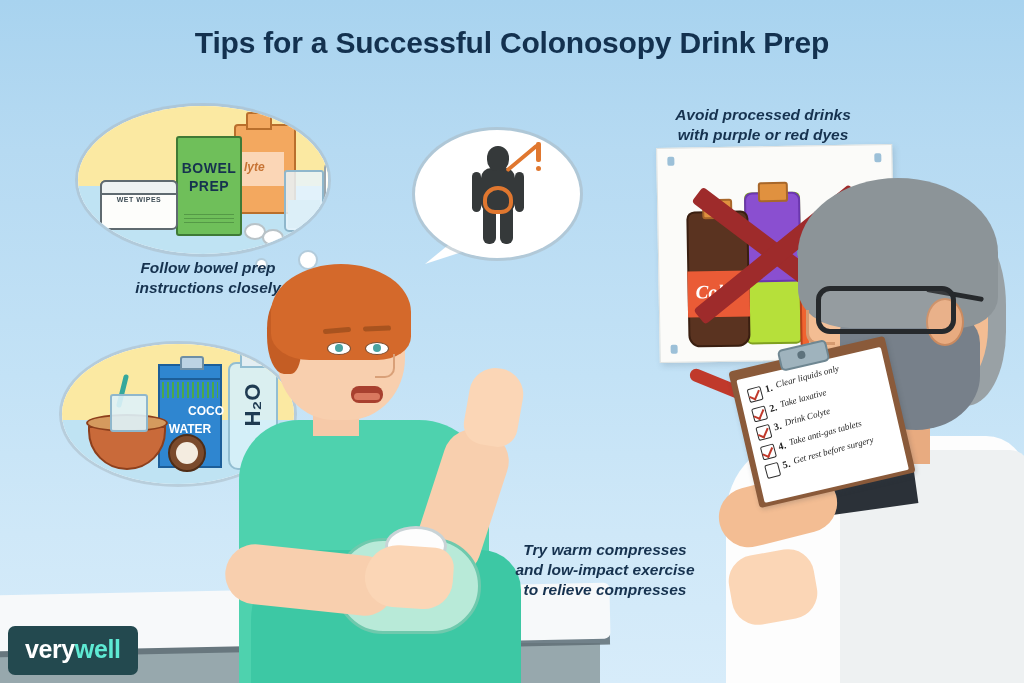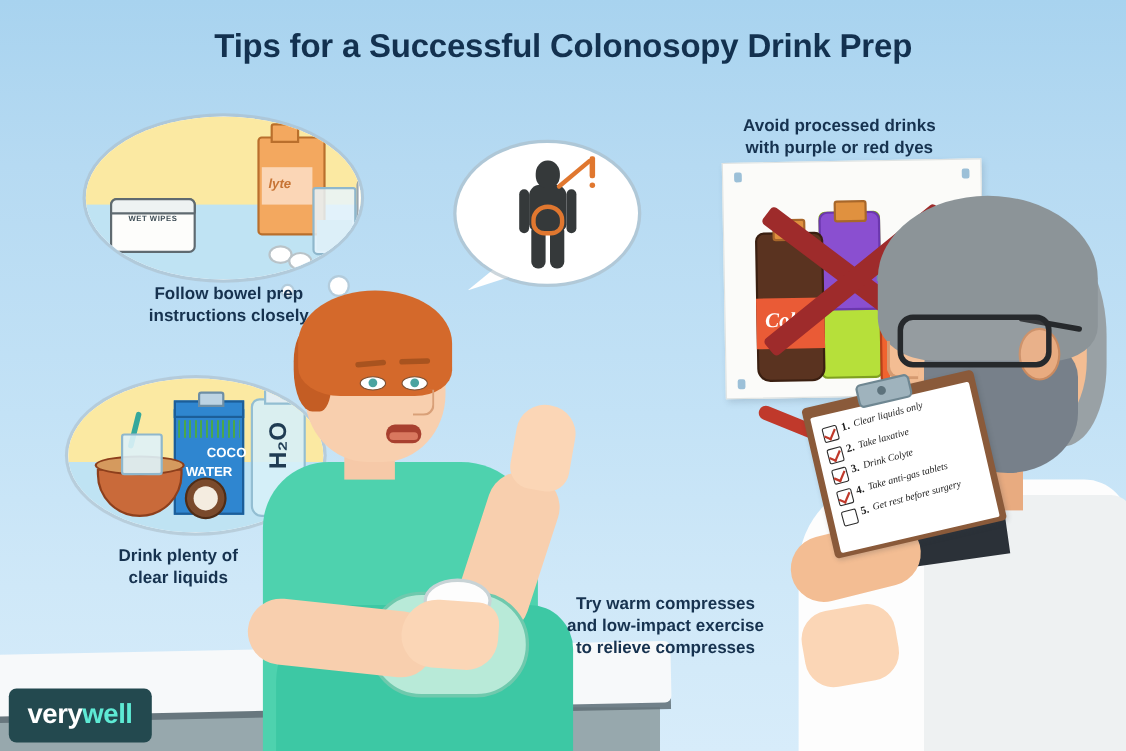--- a/index.html
+++ b/index.html
@@ -24,20 +24,21 @@
 
   
   .cap{
     position:absolute;
     color:#16324f;
     font-weight:bold;
     font-size:15.5px;
     line-height:1.28;
     text-align:center;
     white-space:pre-line;
+    font-style:italic;
   }
 
   
   .bubble{
     position:absolute;
     background:#ffffff;
     border-radius:50%;
     box-shadow:0 0 0 3px rgba(170,186,196,.55);
   }
   .bub-inner{position:absolute;inset:0;border-radius:50%;overflow:hidden;}
@@ -244,20 +245,25 @@
       <div class="jug-neck"></div>
 
       <div class="tp">
         
       </div>
 
       <div class="glass">
         <div class="glass-liq"></div>
       </div>
 
+      <div class="prepbox">
+        <div class="l1">BOWEL</div>
+        <div class="l2">PREP</div>
+        <div class="sub"></div>
+      </div>
 
       <div class="wipes">
         <div class="wipes-lid"></div>
       </div>
 
       <div class="pill" style="left:166px;bottom:14px;"></div>
       <div class="pill" style="left:184px;bottom:8px;"></div>
     </div>
   </div>
   <div class="dot" style="left:300px;top:252px;width:16px;height:16px;"></div>
@@ -289,22 +295,20 @@
       <div class="cocohalf"></div>
       <div class="bowl"></div>
       <div class="bowl-top"></div>
       <div class="straw"></div>
       <div class="cup"></div>
     </div>
   </div>
   <div class="dot" style="left:268px;top:456px;width:13px;height:13px;"></div>
   <div class="dot" style="left:246px;top:482px;width:9px;height:9px;"></div>
 
-  <div class="cap" style="left:72px;top:496px;width:180px;">Drink plenty of
-clear liquids</div>
 
   <div class="speech-tail"></div>
   <div class="speech">
     <div class="body-fig">
       <div class="bf-armL"></div>
       <div class="bf-armR"></div>
       <div class="bf-legL"></div>
       <div class="bf-legR"></div>
       <div class="bf-torso"></div>
       <div class="bf-head"></div>

